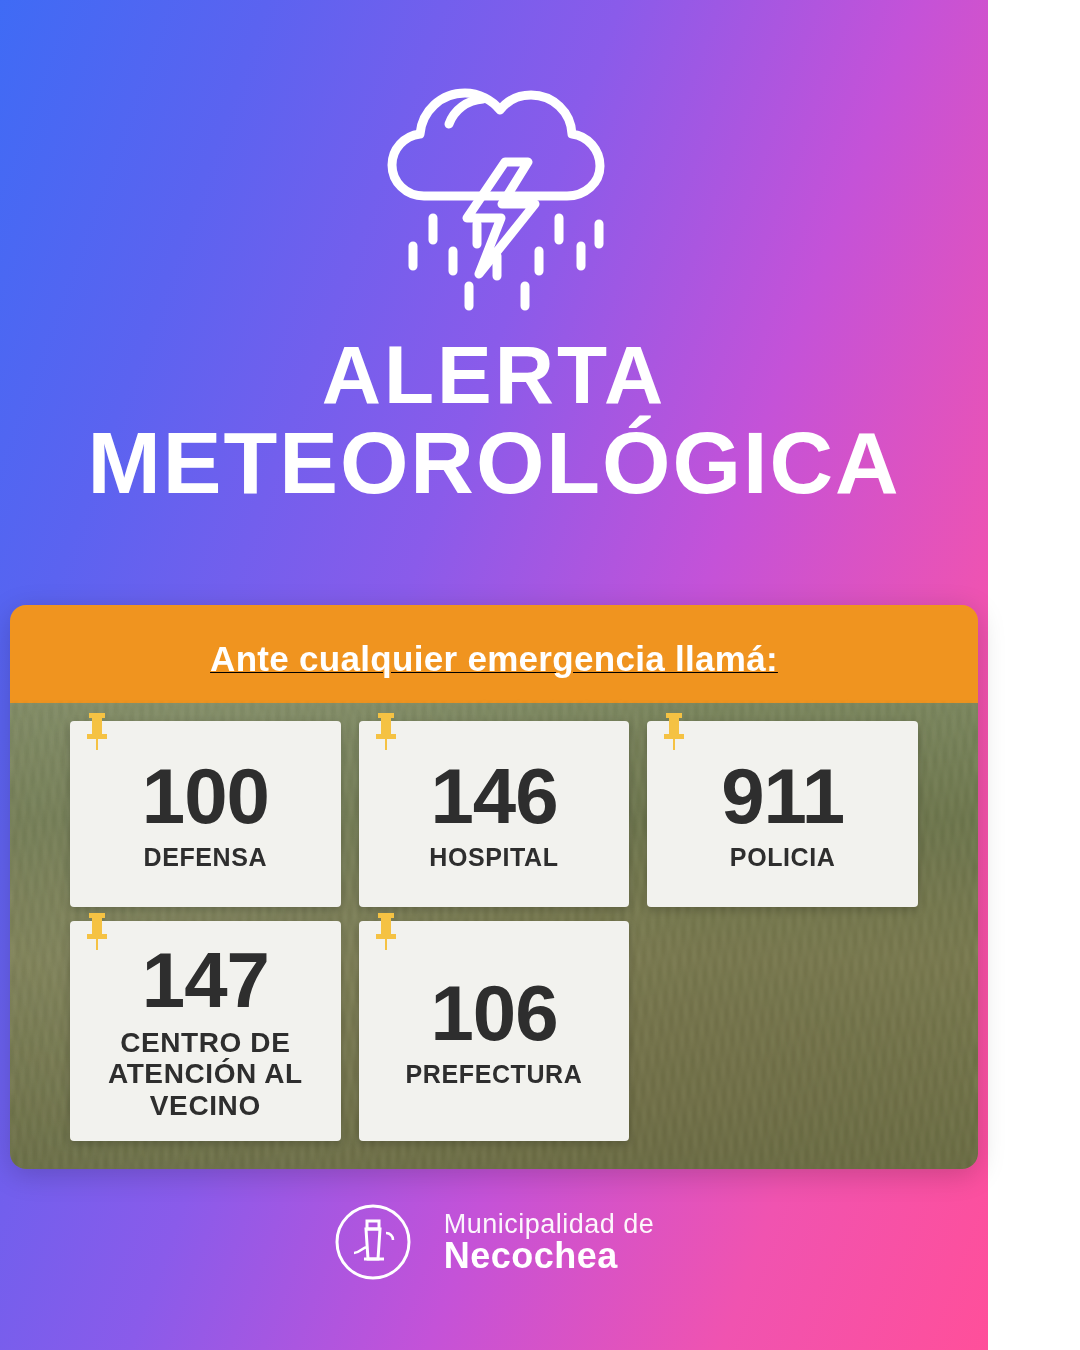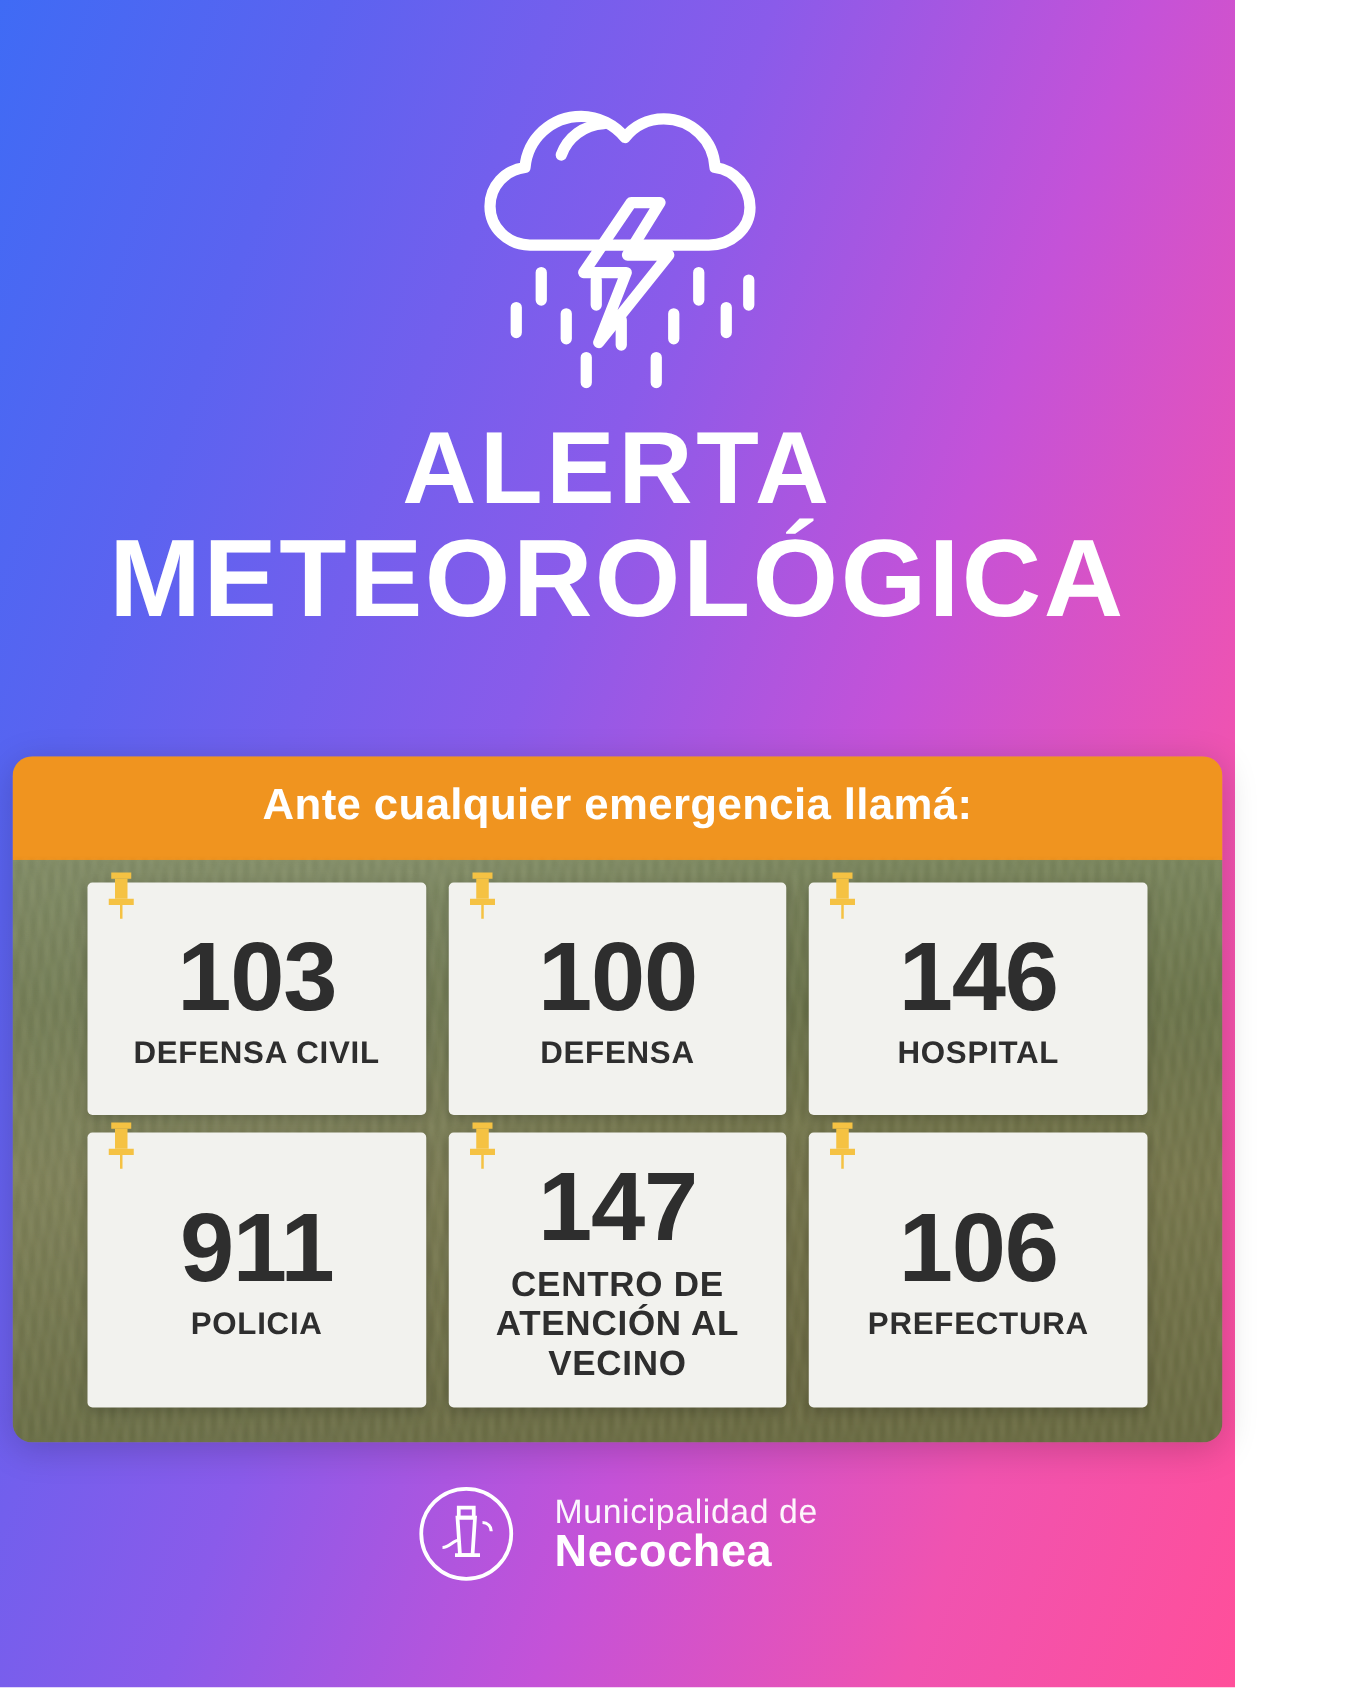--- a/index.html
+++ b/index.html
@@ -31,22 +31,23 @@
   .card {
     position:relative;
     margin-top:96px;
     width:968px;
     border-radius:16px;
     overflow:hidden;
     box-shadow:0 6px 28px rgba(0,0,0,0.18);
   }
   .card-header {
     background:#f0941f;
-    padding:19px 20px 24px;
+    padding:34px 20px 24px;
     text-align:center;
+    text-decoration:underline;
   }
   .card-header .header-text {
     color:#ffffff; font-size:35px; font-weight:bold; letter-spacing:0.3px;
   }
 
   .card-body {
     position:relative;
     padding:18px 60px 28px;
     min-height:430px;
     background:
@@ -136,30 +137,20 @@
 
   <div class="card">
 
     <div class="card-header">
       <span class="header-text">Ante cualquier emergencia llamá:</span>
     </div>
 
     <div class="card-body">
       <div class="grid">
 
-        <div class="tile">
-          <svg class="pin" viewBox="0 0 26 40">
-            <rect x="5" y="2" width="16" height="5" fill="#f5c243"></rect>
-            <rect x="8" y="7" width="10" height="16" fill="#f5c243"></rect>
-            <rect x="3" y="23" width="20" height="5" fill="#f5c243"></rect>
-            <rect x="12" y="28" width="2" height="11" fill="#f5c243"></rect>
-          </svg>
-          <div class="tile-number">103</div>
-          <div class="tile-label">DEFENSA CIVIL</div>
-        </div>
 
         <div class="tile">
           <svg class="pin" viewBox="0 0 26 40">
             <rect x="5" y="2" width="16" height="5" fill="#f5c243"></rect>
             <rect x="8" y="7" width="10" height="16" fill="#f5c243"></rect>
             <rect x="3" y="23" width="20" height="5" fill="#f5c243"></rect>
             <rect x="12" y="28" width="2" height="11" fill="#f5c243"></rect>
           </svg>
           <div class="tile-number">100</div>
           <div class="tile-label">DEFENSA</div>

